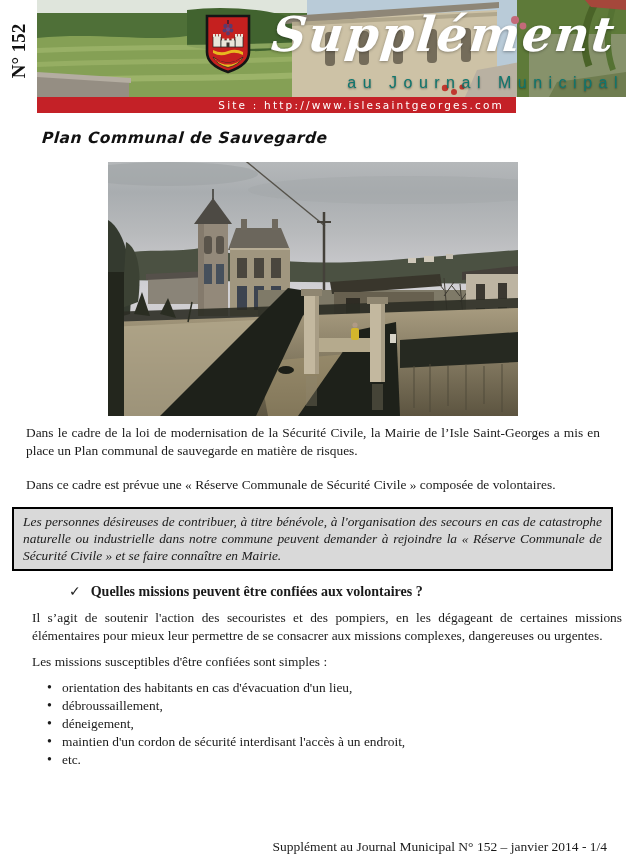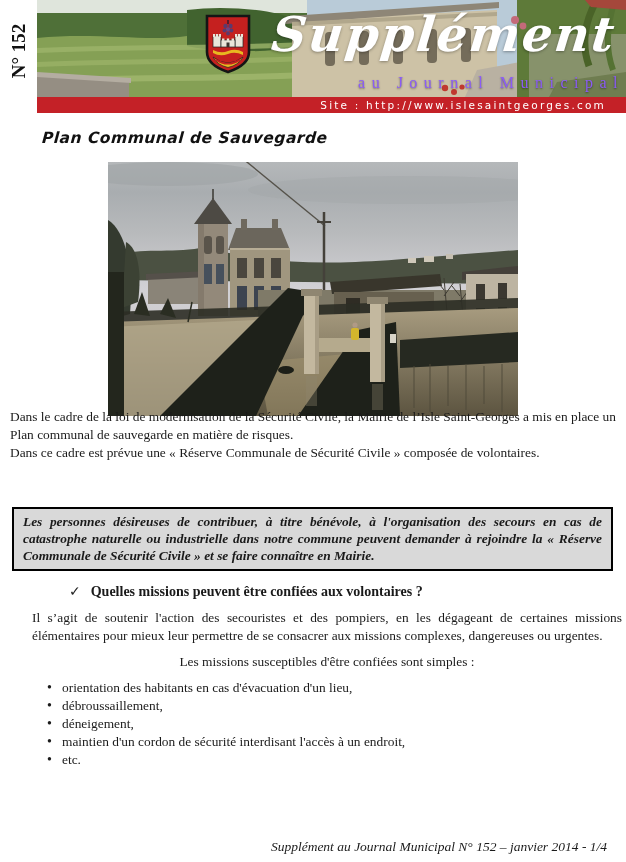--- a/index.html
+++ b/index.html
@@ -2,54 +2,54 @@
 <html><head>
 <meta charset="utf-8">
 <style>
   html,body{margin:0;padding:0;background:#888;}
   .page{position:relative;width:626px;height:862px;background:#ffffff;overflow:hidden;
         font-family:"Liberation Serif",serif;color:#1a1a1a;}
 
   
   .banner{position:absolute;left:37px;top:0;width:589px;height:113px;}
   .collage{position:absolute;left:0;top:0;width:589px;height:97px;}
-  .siteband{position:absolute;left:0;top:97px;width:589px;height:16px;background:#c42127;
+  .siteband{position:absolute;left:0;top:97px;width:479px;height:16px;background:#c42127;
             color:#fff;font-family:"DejaVu Sans",sans-serif;font-size:10.5px;line-height:16px;
-            letter-spacing:2.2px;text-align:right;padding-right:20px;box-sizing:border-box;white-space:nowrap;}
+            letter-spacing:2.2px;text-align:right;padding-right:12px;box-sizing:border-box;white-space:nowrap;}
   .masthead-title{position:absolute;right:10px;top:10px;color:#fff;font-family:"DejaVu Serif",serif;
             font-style:italic;font-weight:bold;font-size:48px;line-height:1;letter-spacing:2px;
             transform:skewX(-6deg);text-shadow:0 1px 3px rgba(0,0,0,.35);white-space:nowrap;}
-  .masthead-sub{position:absolute;right:2px;top:74px;color:#8b5cf6;font-family:Liberation Serif, serif;
+  .masthead-sub{position:absolute;right:2px;top:74px;color:#0f766e;font-family:Liberation Sans, sans-serif;
             font-size:16px;letter-spacing:6.5px;text-shadow:0 1px 2px rgba(0,0,0,.45);white-space:nowrap;}
   .crest{position:absolute;left:168px;top:14px;width:46px;height:60px;}
   .issue-no{position:absolute;left:-13px;top:41px;width:62px;height:20px;transform:rotate(-90deg);
             font-family:"Liberation Serif",serif;font-weight:bold;font-size:19px;text-align:center;
             color:#111;white-space:nowrap;}
 
   
   .article-title{position:absolute;left:42px;top:129px;font-family:"DejaVu Sans",sans-serif;
             font-style:italic;font-weight:bold;font-size:15.5px;letter-spacing:.5px;color:#111;
             transform:skewX(-4deg);white-space:nowrap;}
   .photo{position:absolute;left:108px;top:162px;width:410px;height:254px;}
   .bodytext{position:absolute;left:10px;top:408px;width:606px;font-size:13.4px;line-height:18px;
             text-align:justify;}
-  .bodytext p{margin:0;}
+  .bodytext p{margin:16px;}
   .hibox{position:absolute;left:12px;top:507px;width:601px;box-sizing:border-box;background:#d9d9d9;
-            border:2px solid #000;padding:4px 9px 5px 9px;font-weight:bold;font-style:italic;
+            border:2px solid #000;padding:4px 9px 5px 9px;font-weight:normal;font-style:italic;
             font-size:13.4px;line-height:17px;text-align:justify;}
   .lower{position:absolute;left:24px;top:582px;width:606px;font-size:13.4px;line-height:18px;}
   .q-head{margin:0 0 0 45px;font-weight:bold;font-size:14px;line-height:19px;}
   .q-head .chk{display:inline-block;margin-right:10px;font-weight:normal;color:#222;}
   .lower p{margin:8px;text-align:justify;}
-  .lower p.lead{text-align:center;}
+  .lower p.lead{text-align:left;}
   ul.missions{margin:0;padding:0 0 0 38px;list-style:none;}
   ul.missions li{position:relative;line-height:18px;}
   ul.missions li::before{content:"\2022";position:absolute;left:-15px;top:0;font-size:14px;}
 
-  .page-footer{position:absolute;right:19px;top:839px;font-style:italic;font-size:13.5px;
+  .page-footer{position:absolute;right:19px;top:839px;font-size:13.5px;
             color:#1b1b1b;white-space:nowrap;}
 </style>
 </head>
 <body>
 
 <div class="page">
 
   <div class="issue-no">N° 152</div>
 
   <div class="banner">

